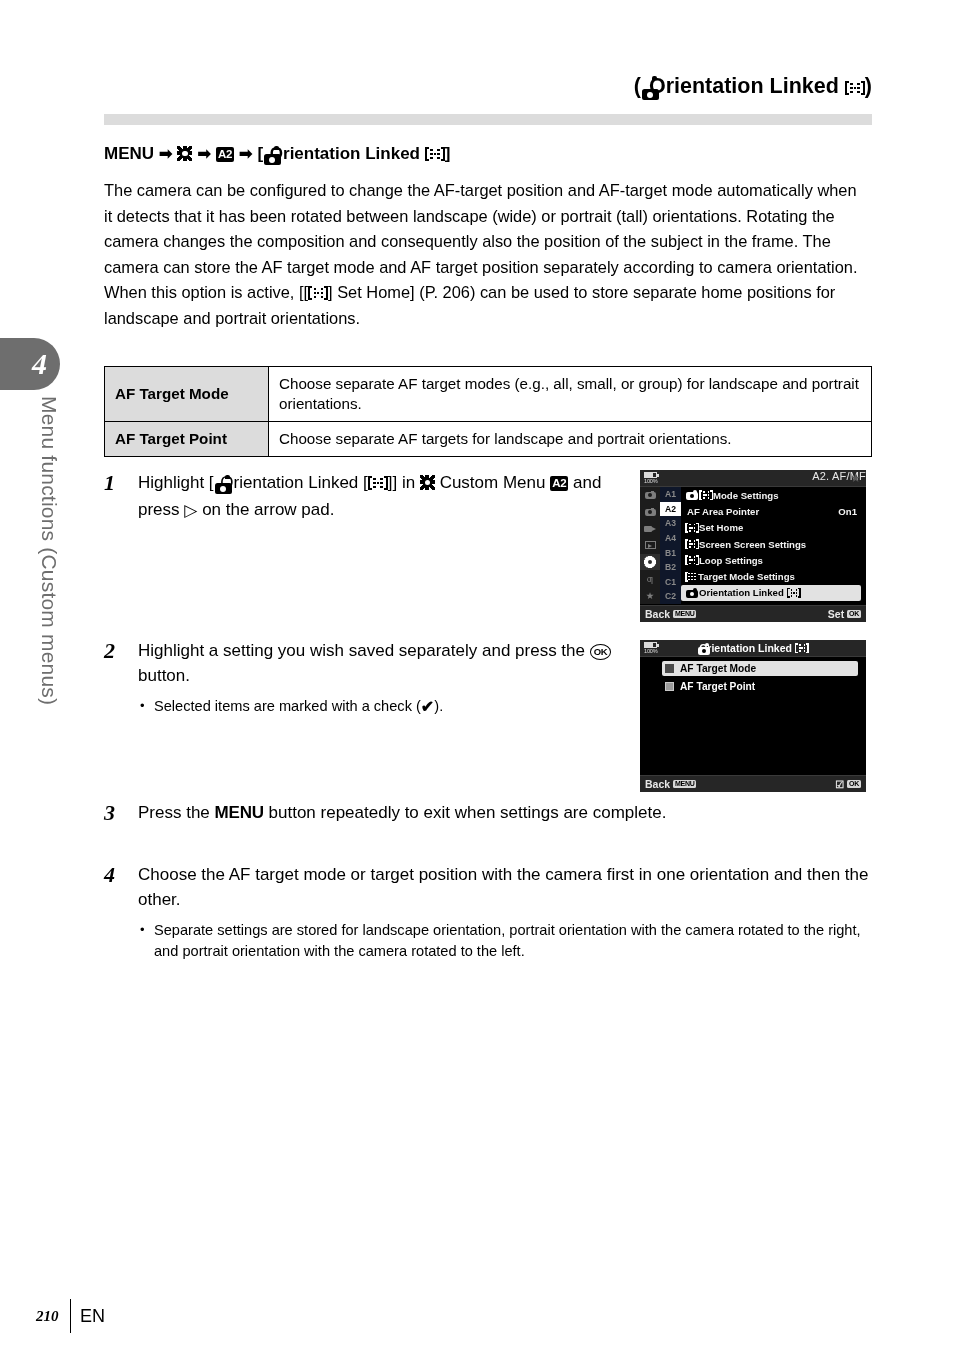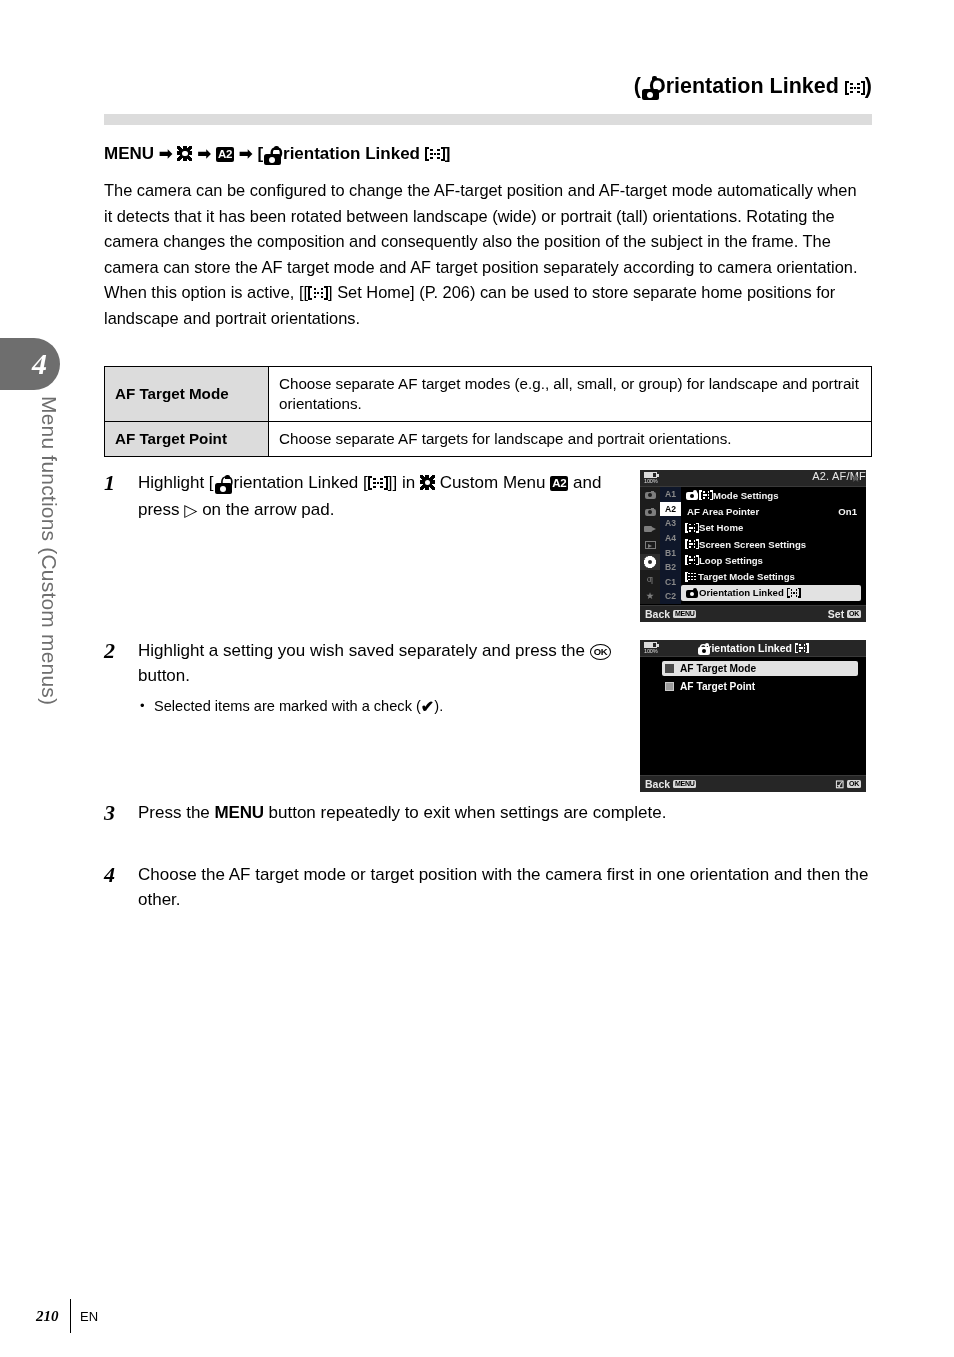--- a/index.html
+++ b/index.html
@@ -251,21 +251,21 @@
   .gridic .bl{left:0;top:0;width:1.5px;height:10px;}
   .gridic .blt{left:0;top:0;width:3px;height:1.5px;}
   .gridic .blb{left:0;bottom:0;width:3px;height:1.5px;}
   .gridic .g{width:1.6px;height:1.6px;}
 
   
   #footer { position:absolute; left:36px; bottom:24px; display:flex; align-items:center; }
   #page-num { font-size:15px; font-weight:bold; font-style:italic;
     font-family:"Liberation Serif", serif; }
   #footer-div { width:1.6px; height:34px; background:#000; margin:0 9px 0 11px; }
-  #footer-lang { font-size:13px; }
+  #footer-lang { font-size:18px; }
 </style>
 </head>
 <body>
 
 <div id="chapter-rail">
   <div id="chapter-tab">
     <div id="chapter-number">4</div>
   </div>
   <div id="chapter-vtext">Menu functions (Custom menus)</div>
 </div>
@@ -308,20 +308,23 @@
 
 <div class="step" id="step3">
   <div class="step-num">3</div>
   <div class="step-body"><span>Press the</span> <span class="menu-b">MENU</span> <span>button repeatedly to exit when settings are complete.</span>
   </div>
 </div>
 
 <div class="step" id="step4">
   <div class="step-num">4</div>
   <div class="step-body"><span>Choose the AF target mode or target position with the camera first in one orientation and then the other.</span>
+    <div class="bullets">
+      <div class="bullet">Separate settings are stored for landscape orientation, portrait orientation with the camera rotated to the right, and portrait orientation with the camera rotated to the left.</div>
+    </div>
   </div>
 </div>
 
 <div class="lcd" id="lcd1">
   <div class="lcd-top">
     <div class="batt">
       <span class="bshell"></span>
         <span class="bfill"></span>
         <span class="btip"></span>
       <span class="bpct">100%</span>

